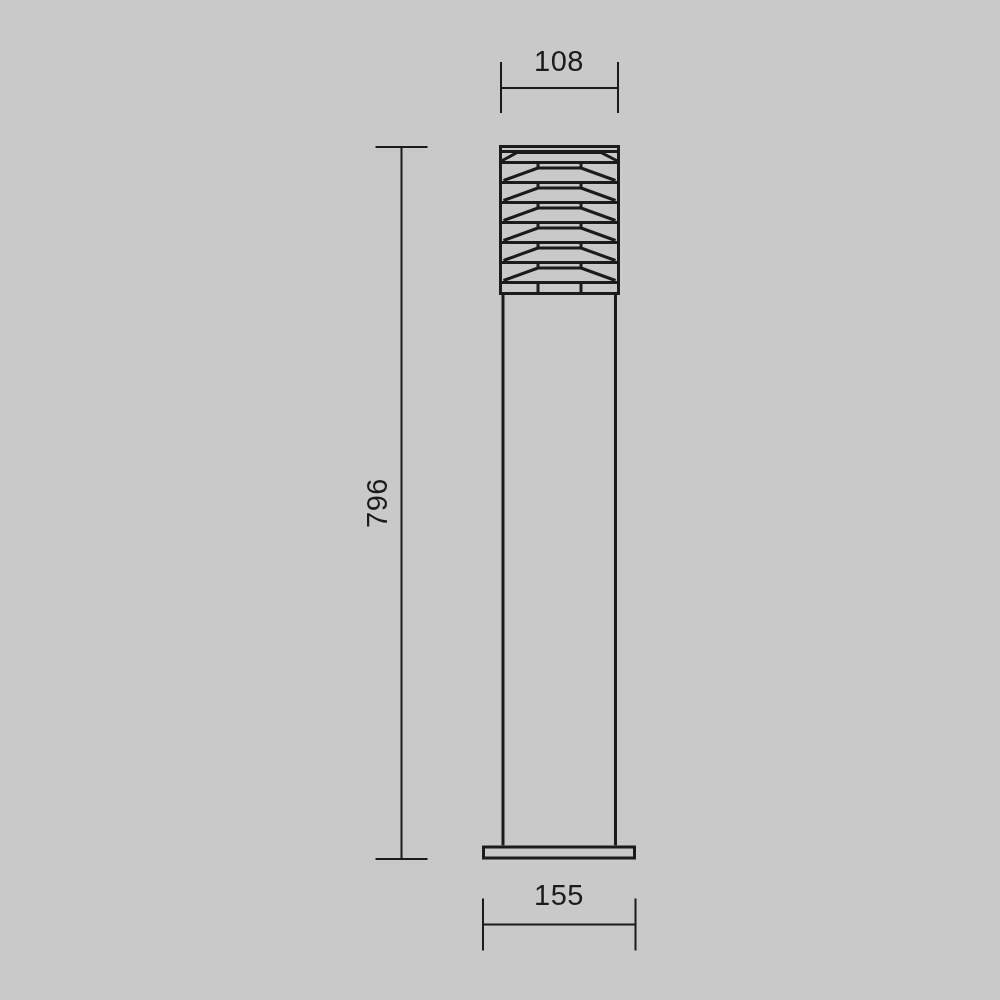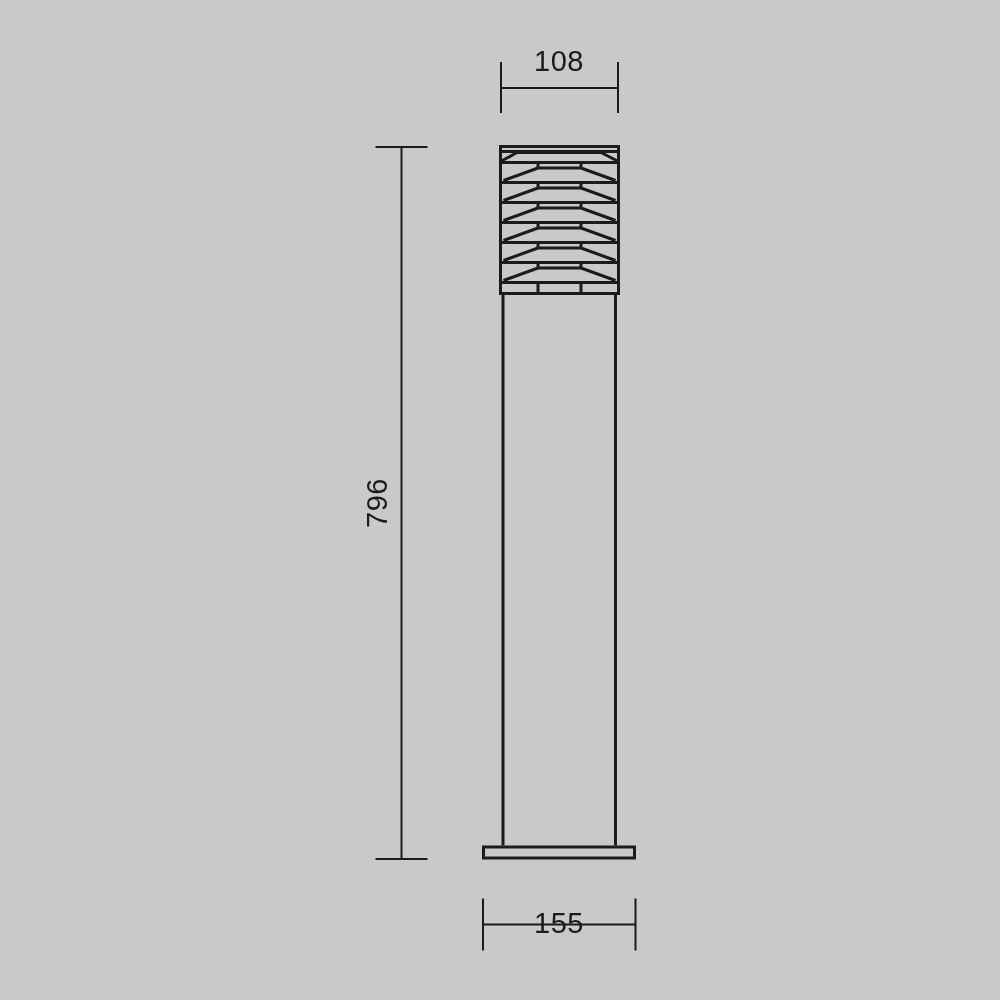--- a/index.html
+++ b/index.html
@@ -23,21 +23,21 @@
     position: absolute;
     font-size: 29px;
     font-weight: 400;
     letter-spacing: 0.5px;
     color: var(--line);
     white-space: nowrap;
     user-select: none;
   }
   .dim-label.top  { left: 559px; top: 45px;  transform: translateX(-50%); }
   .dim-label.left { left: 377px; top: 503px; transform: translate(-50%,-50%) rotate(-90deg); }
-  .dim-label.base { left: 559px; top: 879px; transform: translateX(-50%); margin-top: 28px; }
+  .dim-label.base { left: 559px; top: 879px; transform: translateX(-50%); }
 </style>
 </head>
 <body>
 
 <div class="canvas">
 
   <svg width="1000" height="1000" viewBox="0 0 1000 1000" fill="none" stroke="var(--line)">
 
     <g stroke-width="3">
 

